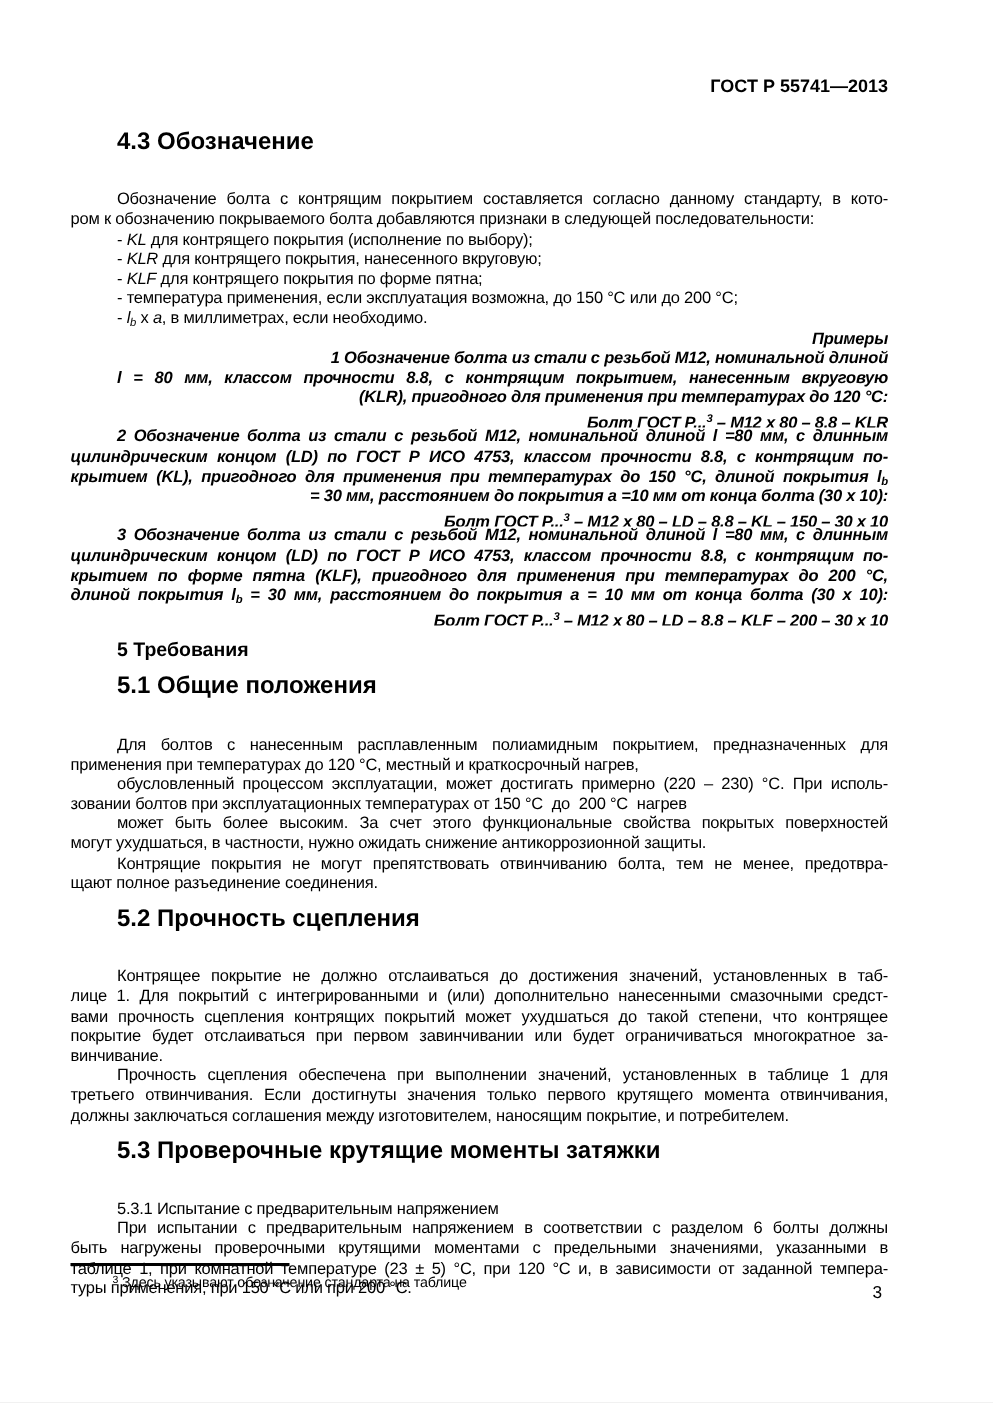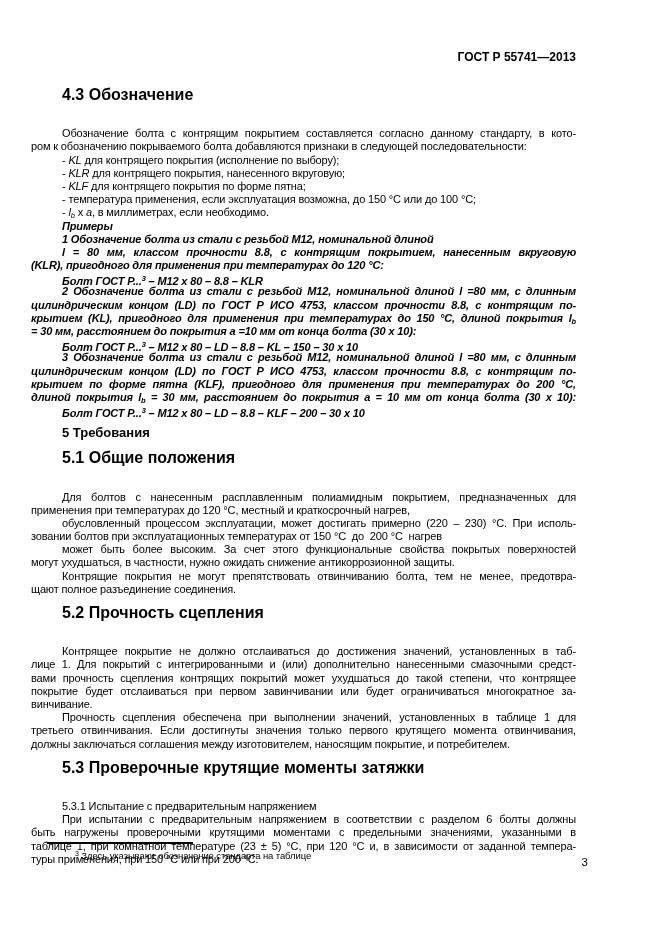--- a/index.html
+++ b/index.html
@@ -1,36 +1,36 @@
 <!DOCTYPE html>
 <html><head>
 <meta charset="utf-8">
 <style>
   html,body{margin:0;padding:0;background:#e8e8e8;}
   .page{
     position:relative;width:662px;height:935px;background:#ffffff;
     font-family:"Liberation Sans",sans-serif;color:#000;overflow:hidden;
     margin:0 auto;
   }
-  .content{position:absolute;left:31px;top:50px;width:545px;}
+  .content{position:absolute;left:47px;top:50px;width:545px;}
   .doc-header{
     text-align:right;font-weight:bold;font-size:12px;line-height:14px;
     letter-spacing:0;
   }
   .h1{font-size:13px;font-weight:bold;line-height:17px;margin:7px 0 0 31px;}
   .h2{font-size:16px;font-weight:bold;line-height:13.2px;margin:10px 0 0 31px;}
   #doc-blocks > .h2:first-child{margin-top:24px;}
   .para{margin:26px 0 0 0;}
   .line{
     font-size:11px;line-height:13.2px;height:13.2px;overflow:hidden;
     letter-spacing:-0.15px;
   }
   .line.ind{text-indent:31px;}
   .line.just{text-align:justify;text-align-last:justify;}
-  .line.bi{font-weight:bold;font-style:italic;}
+  .line.bi{font-weight:bold;font-style:italic;text-align:right;}
   .i{font-style:italic;}
   .sub{font-size:7.5px;vertical-align:-2px;}
   .isub{font-size:7.5px;vertical-align:-2px;font-style:italic;}
   .sup{font-size:7.5px;vertical-align:4px;}
   .footnote-rule{position:absolute;left:47px;top:842px;width:146px;height:2px;background:#000;}
   .footnote{position:absolute;left:75px;top:848px;font-size:9.5px;line-height:12px;letter-spacing:-0.1px;}
   .footnote .sup{font-size:7px;vertical-align:3px;}
   .page-number{position:absolute;top:856px;right:74px;font-size:11.5px;}
 </style>
 </head>
@@ -40,21 +40,21 @@
   <div class="content">
     <div class="doc-header">ГОСТ Р 55741—2013</div>
     <div id="doc-blocks">
         <div class="h2">4.3 Обозначение</div>
         <div class="para">
           <div class="line ind just"><span>Обозначение болта с контрящим покрытием составляется согласно данному стандарту, в кото-</span></div>
           <div class="line"><span>ром к обозначению покрываемого болта добавляются признаки в следующей последовательности:</span></div>
           <div class="line ind"><span>- </span><span class="i">KL</span><span> для контрящего покрытия (исполнение по выбору);</span></div>
           <div class="line ind"><span>- </span><span class="i">KLR</span><span> для контрящего покрытия, нанесенного вкруговую;</span></div>
           <div class="line ind"><span>- </span><span class="i">KLF</span><span> для контрящего покрытия по форме пятна;</span></div>
-          <div class="line ind"><span>- температура применения, если эксплуатация возможна, до 150 °С или до 100 °С;</span></div>
+          <div class="line ind"><span>- температура применения, если эксплуатация возможна, до 150 °С или до 200 °С;</span></div>
           <div class="line ind"><span>- </span><span class="i">l</span><span class="isub">b</span><span> х </span><span class="i">а</span><span>, в миллиметрах, если необходимо.</span></div>
           <div class="line ind bi"><span>Примеры</span></div>
           <div class="line ind bi"><span>1 Обозначение болта из стали с резьбой М12, номинальной длиной</span></div>
           <div class="line ind just bi"><span>l = 80 мм, классом прочности 8.8, с контрящим покрытием, нанесенным вкруговую</span></div>
           <div class="line bi"><span>(KLR), пригодного для применения при температурах до 120 °С:</span></div>
           <div class="line ind bi"><span>Болт ГОСТ Р...</span><span class="sup">3</span><span> – М12 х 80 – 8.8 – KLR</span></div>
           <div class="line ind just bi"><span>2 Обозначение болта из стали с резьбой М12, номинальной длиной l =80 мм, с длинным</span></div>
           <div class="line just bi"><span>цилиндрическим концом (LD) по ГОСТ Р ИСО 4753, классом прочности 8.8, с контрящим по-</span></div>
           <div class="line just bi"><span>крытием (KL), пригодного для применения при температурах до 150 °С, длиной покрытия </span><span>l</span><span class="sub">b</span></div>
           <div class="line bi"><span>= 30 мм, расстоянием до покрытия а =10 мм от конца болта (30 х 10):</span></div>

